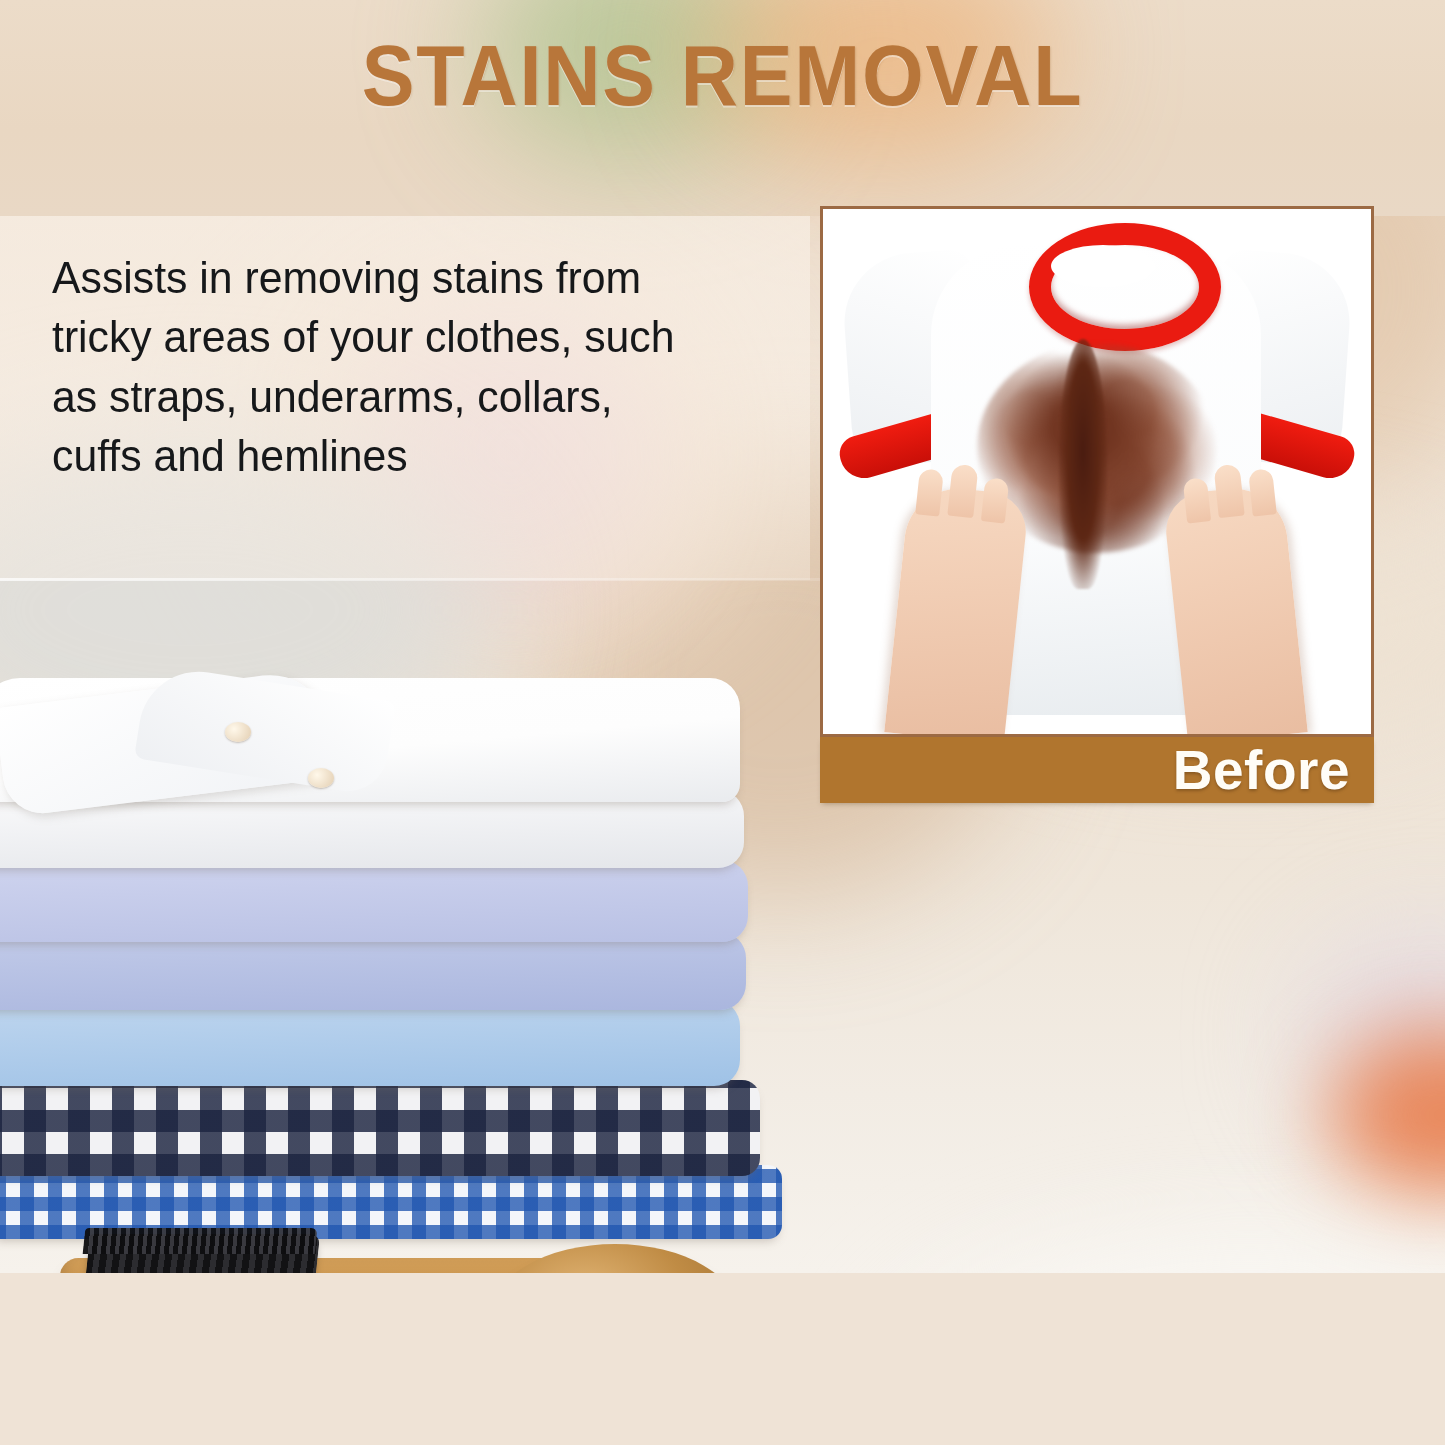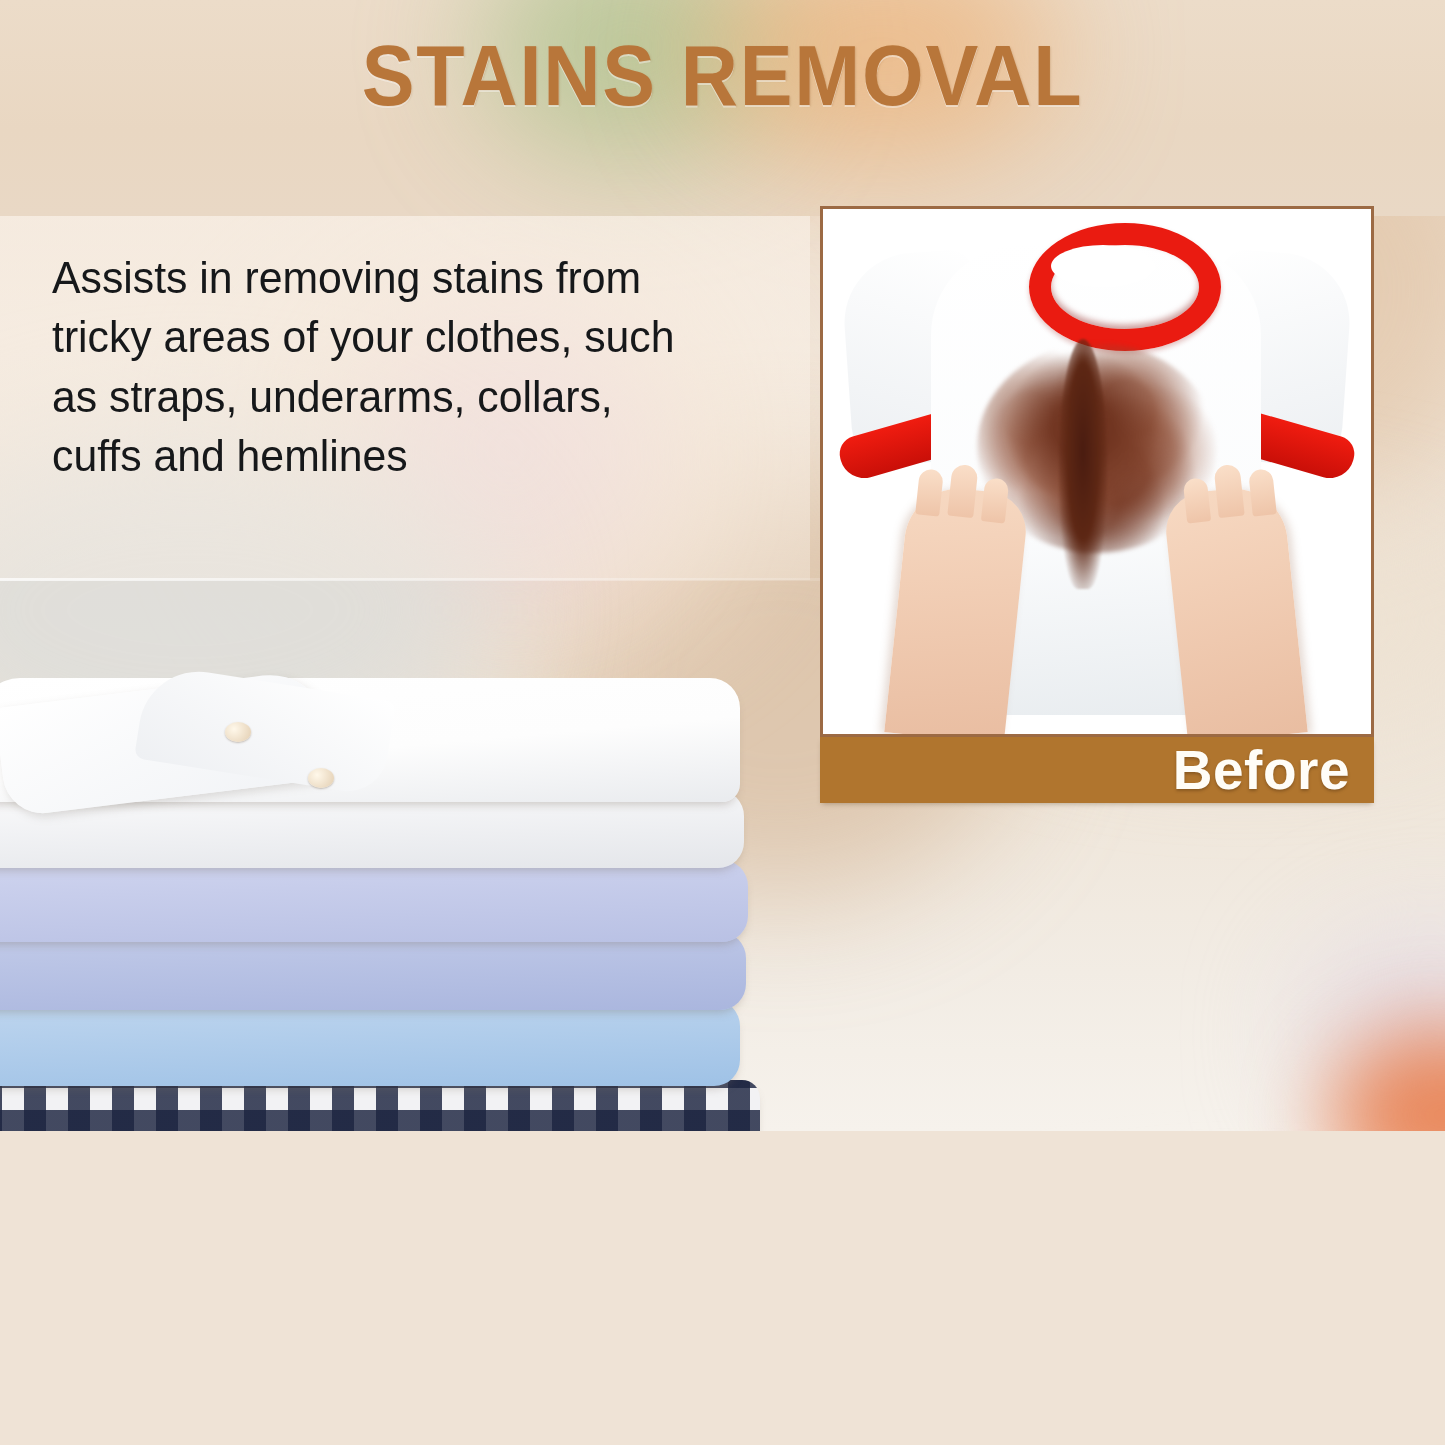--- a/index.html
+++ b/index.html
@@ -1,21 +1,21 @@
 <!DOCTYPE html>
 <html><head>
 <meta charset="utf-8">
 <style>
   html,body{margin:0;padding:0;}
   body{
     width:1445px;height:1445px;overflow:hidden;
     font-family:"Liberation Sans", sans-serif;
     background:#efe3d6;
   }
-  #stage{position:relative;width:1445px;height:1131px;overflow:hidden;}
+  #stage{position:relative;width:1445px;height:1273px;overflow:hidden;}
 
   
   .bg-base{position:absolute;inset:0;
     background:
       linear-gradient(180deg,#e9d8c6 0%,#ecdccb 14%,#f1e5d8 30%,#eee2d4 52%,#efe6da 70%,#f2ece4 86%,#f6f2ec 100%);
   }
   .bg-blob{position:absolute;border-radius:50%;filter:blur(60px);}
   .blob-green{left:480px;top:-70px;width:300px;height:230px;background:rgba(150,186,120,.55);}
   .blob-orange-top{left:700px;top:-60px;width:360px;height:220px;background:rgba(236,166,96,.55);}
   .blob-wood-r{left:1080px;top:80px;width:430px;height:420px;background:rgba(222,190,156,.6);}

